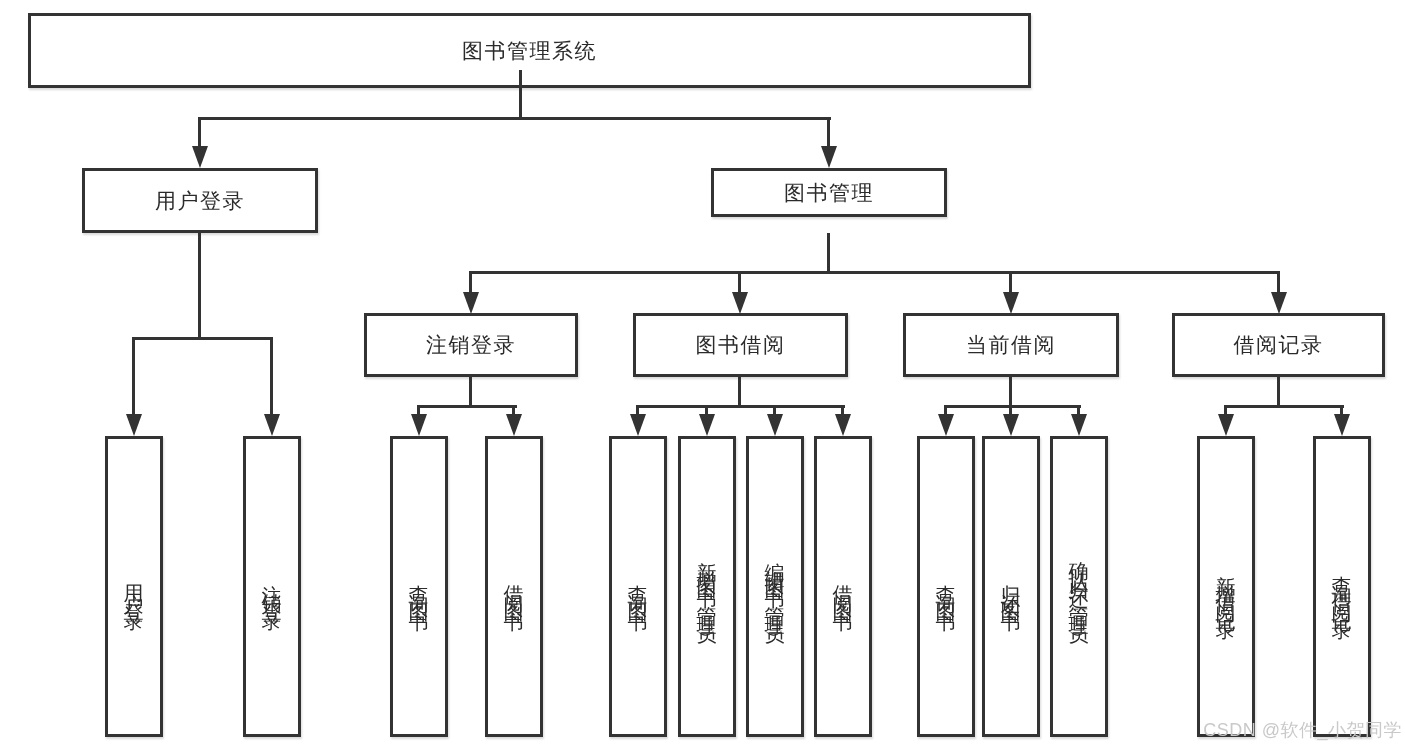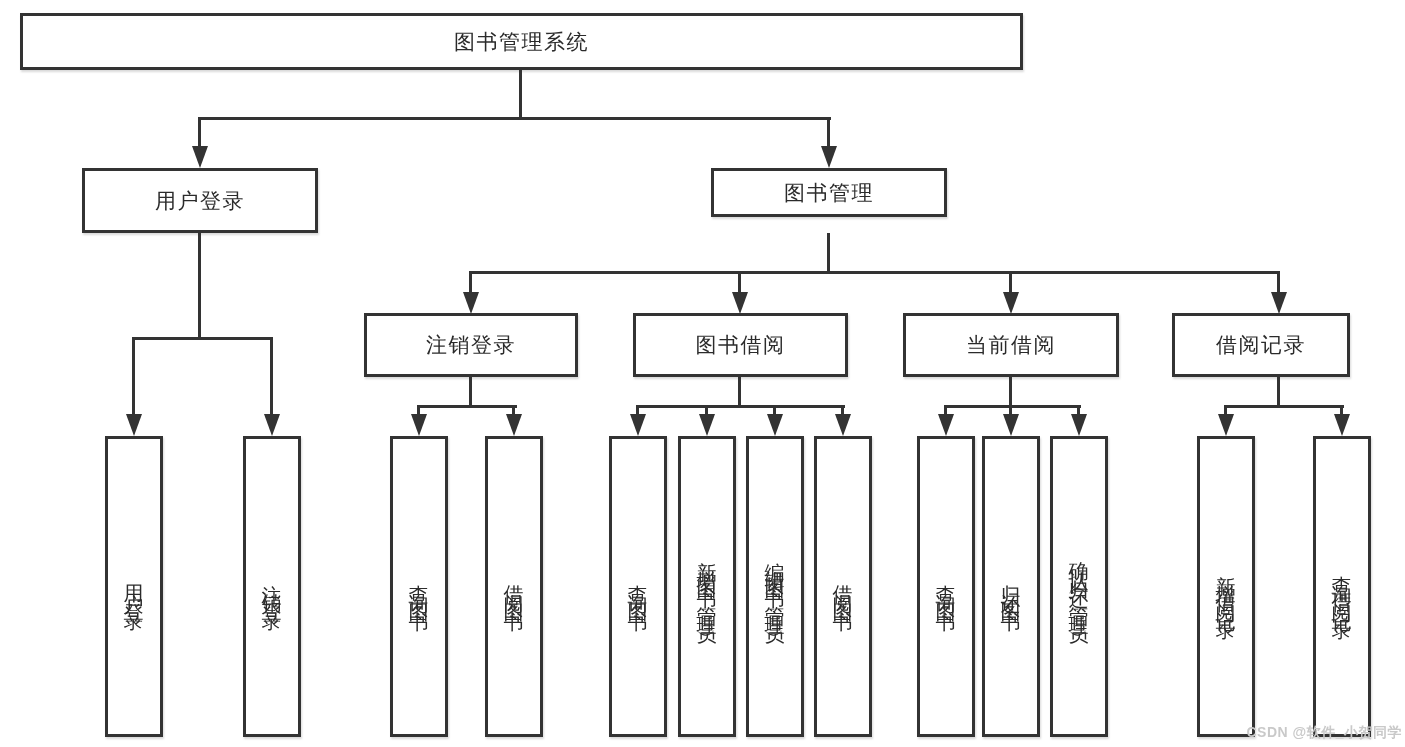--- a/index.html
+++ b/index.html
@@ -23,30 +23,30 @@
     writing-mode:vertical-rl;text-orientation:mixed;
     font-size:20px;color:var(--text);letter-spacing:9px;line-height:1.3;
   }
   .vline,.hline{position:absolute;background:var(--line);}
   .arrow{
     position:absolute;width:0;height:0;
     border-left:8px solid transparent;border-right:8px solid transparent;
     border-top:22px solid var(--line);
   }
   .watermark{
-    position:absolute;right:3px;bottom:5px;font-size:14px;
-    color:var(--watermark);z-index:6;letter-spacing:0.5px;white-space:nowrap;font-weight:bold;
+    position:absolute;right:3px;bottom:5px;font-size:18px;
+    color:var(--watermark);z-index:6;letter-spacing:0.5px;white-space:nowrap;
   }
 </style>
 </head>
 <body>
 
 <div class="canvas">
 
-  <div class="box hnode" style="left:20px;top:13px;width:1003px;height:57px">图书管理系统</div>
+  <div class="box hnode" style="left:28px;top:13px;width:1003px;height:75px">图书管理系统</div>
 
   <div class="vline" style="left:519px;top:70px;width:3px;height:48px"></div>
   <div class="hline" style="left:198px;top:117px;width:633px;height:3px"></div>
   <div class="vline" style="left:198px;top:117px;width:3px;height:33px"></div>
   <div class="arrow" style="left:192px;top:146px"></div>
   <div class="vline" style="left:827px;top:117px;width:3px;height:33px"></div>
   <div class="arrow" style="left:821px;top:146px"></div>
 
   <div class="box hnode" style="left:82px;top:168px;width:236px;height:65px">用户登录</div>
   <div class="box hnode" style="left:711px;top:168px;width:236px;height:49px">图书管理</div>
@@ -65,21 +65,21 @@
   <div class="vline" style="left:738px;top:271px;width:3px;height:23px"></div>
   <div class="arrow" style="left:732px;top:292px"></div>
   <div class="vline" style="left:1009px;top:271px;width:3px;height:23px"></div>
   <div class="arrow" style="left:1003px;top:292px"></div>
   <div class="vline" style="left:1277px;top:271px;width:3px;height:23px"></div>
   <div class="arrow" style="left:1271px;top:292px"></div>
 
   <div class="box hnode" style="left:364px;top:313px;width:214px;height:64px">注销登录</div>
   <div class="box hnode" style="left:903px;top:313px;width:216px;height:64px">当前借阅</div>
   <div class="box hnode" style="left:633px;top:313px;width:215px;height:64px">图书借阅</div>
-  <div class="box hnode" style="left:1172px;top:313px;width:178px;height:64px">借阅记录</div>
+  <div class="box hnode" style="left:1172px;top:313px;width:213px;height:64px">借阅记录</div>
 
   <div class="vline" style="left:469px;top:376px;width:3px;height:32px"></div>
   <div class="hline" style="left:417px;top:405px;width:100px;height:3px"></div>
   <div class="vline" style="left:417px;top:405px;width:3px;height:12px"></div>
   <div class="arrow" style="left:411px;top:414px"></div>
   <div class="vline" style="left:512px;top:405px;width:3px;height:12px"></div>
   <div class="arrow" style="left:506px;top:414px"></div>
 
   <div class="vline" style="left:738px;top:376px;width:3px;height:32px"></div>
   <div class="hline" style="left:636px;top:405px;width:209px;height:3px"></div>

